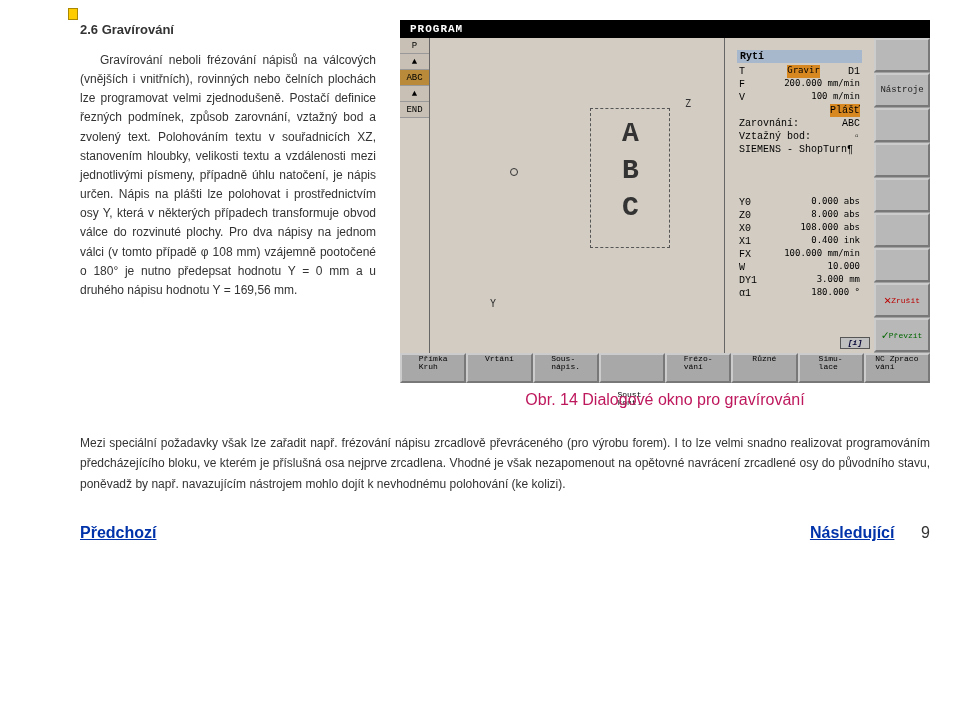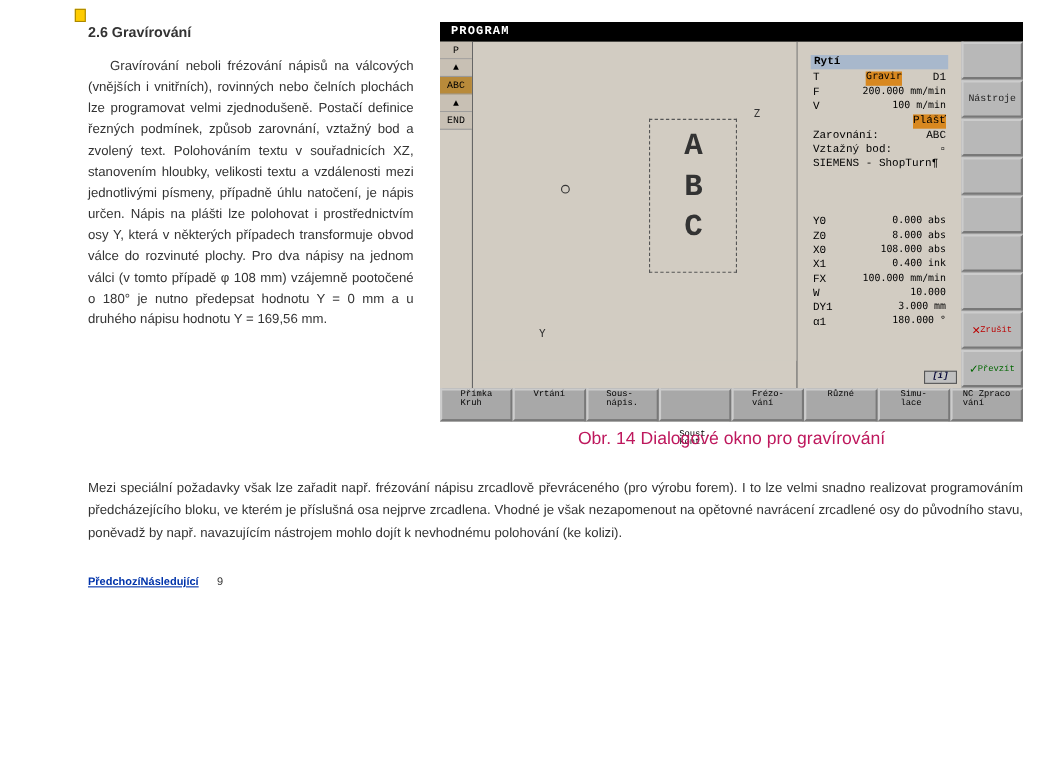--- a/index.html
+++ b/index.html
@@ -29,21 +29,21 @@
 .r-row .val { font-family: monospace; font-size: 9px; }
 .r-hl { background: #d88820; }
 .cnc-sidebar { width: 56px; background: #a0a0a0; }
 .sb-btn { height: 34px; border: 2px outset #ccc; background: #b8b8b8; display: flex; align-items: center; justify-content: center; font-size: 9px; color: #222; margin-bottom: 1px; }
 .sb-btn.cancel { color: #b00; }
 .sb-btn.ok { color: #060; }
 .cnc-bottom { background: #6a6a6a; height: 30px; display: flex; }
 .bb-btn { flex: 1; border: 2px outset #ccc; background: #a8a8a8; display: flex; flex-direction: column; align-items: center; justify-content: flex-start; font-size: 8px; line-height: 1; color: #000; }
 .caption { text-align: center; font-size: 16px; margin-top: 8px; color: #be185d; }
 .lower-text { margin-top: 24px; text-align: justify; color: #333; line-height: 1.7; font-size: 12px; }
-.nav-row { display: flex; margin-top: 30px; font-size: 10px; }
+.nav-row { display: flex; justify-content: space-between; margin-top: 30px; font-size: 16px; }
 .nav-link { color: #0033aa; font-weight: bold; text-decoration: underline; cursor: pointer; }
 .pagenum { color: #333; }
 </style>
 </head>
 <body>
 
 <div class="yellow-tab"></div>
 
 <div class="page">
   <div class="content-row">

